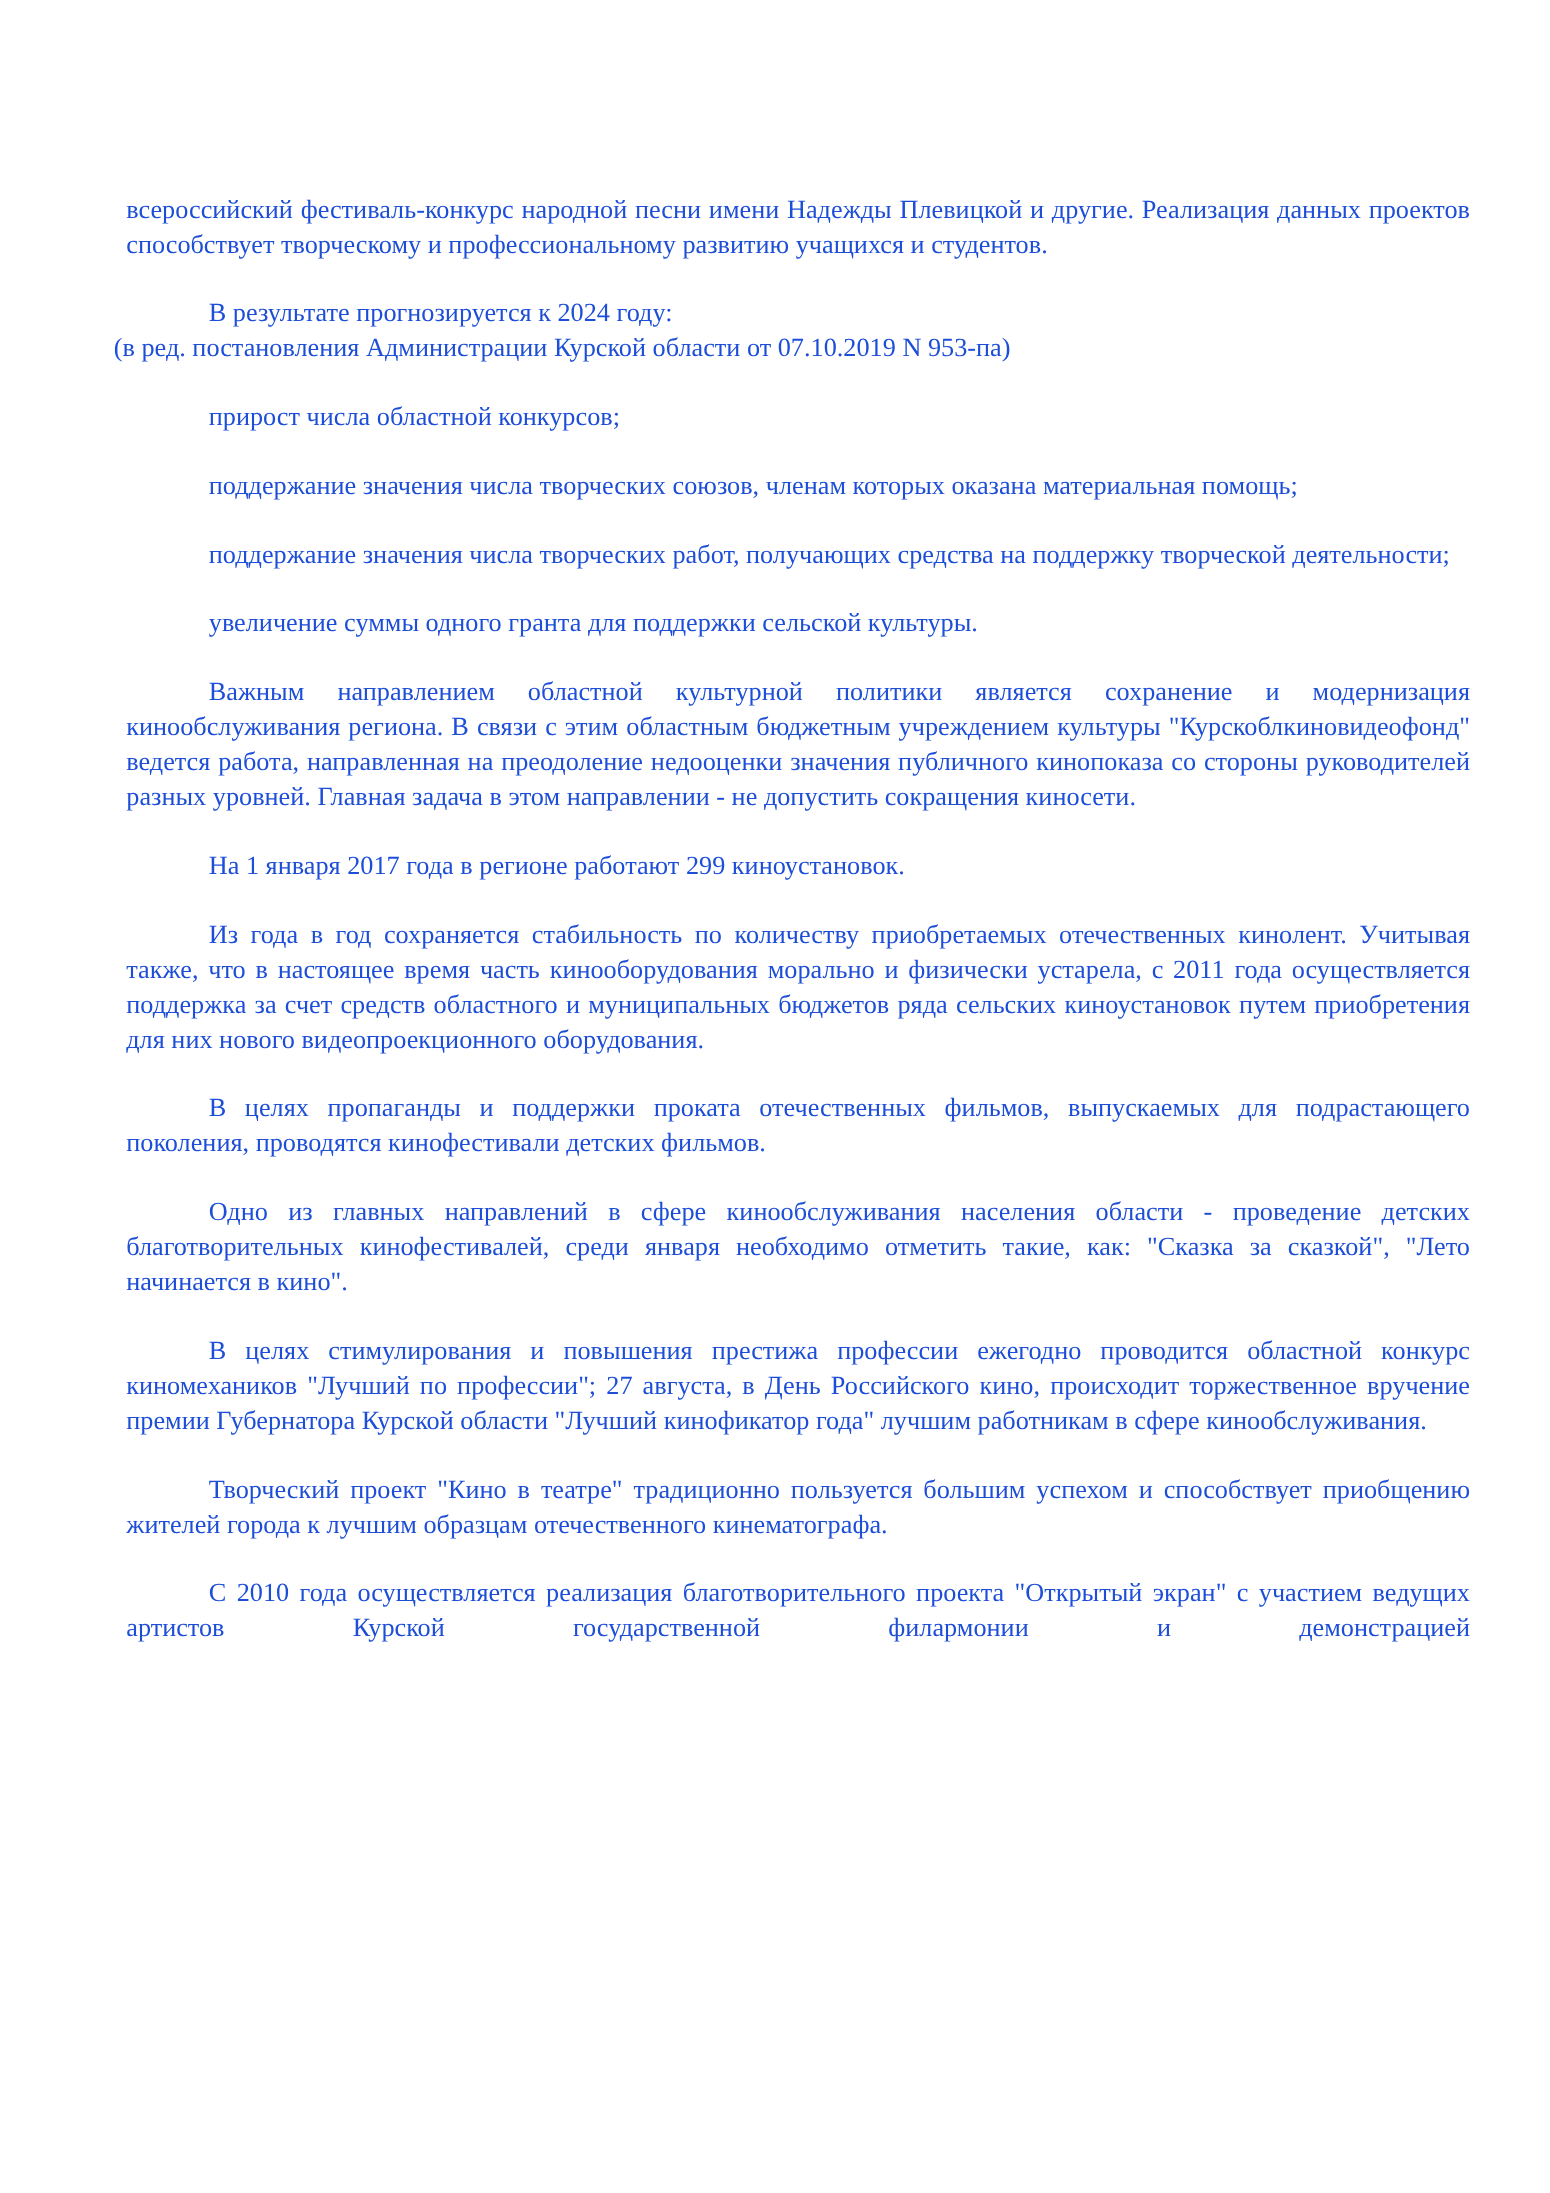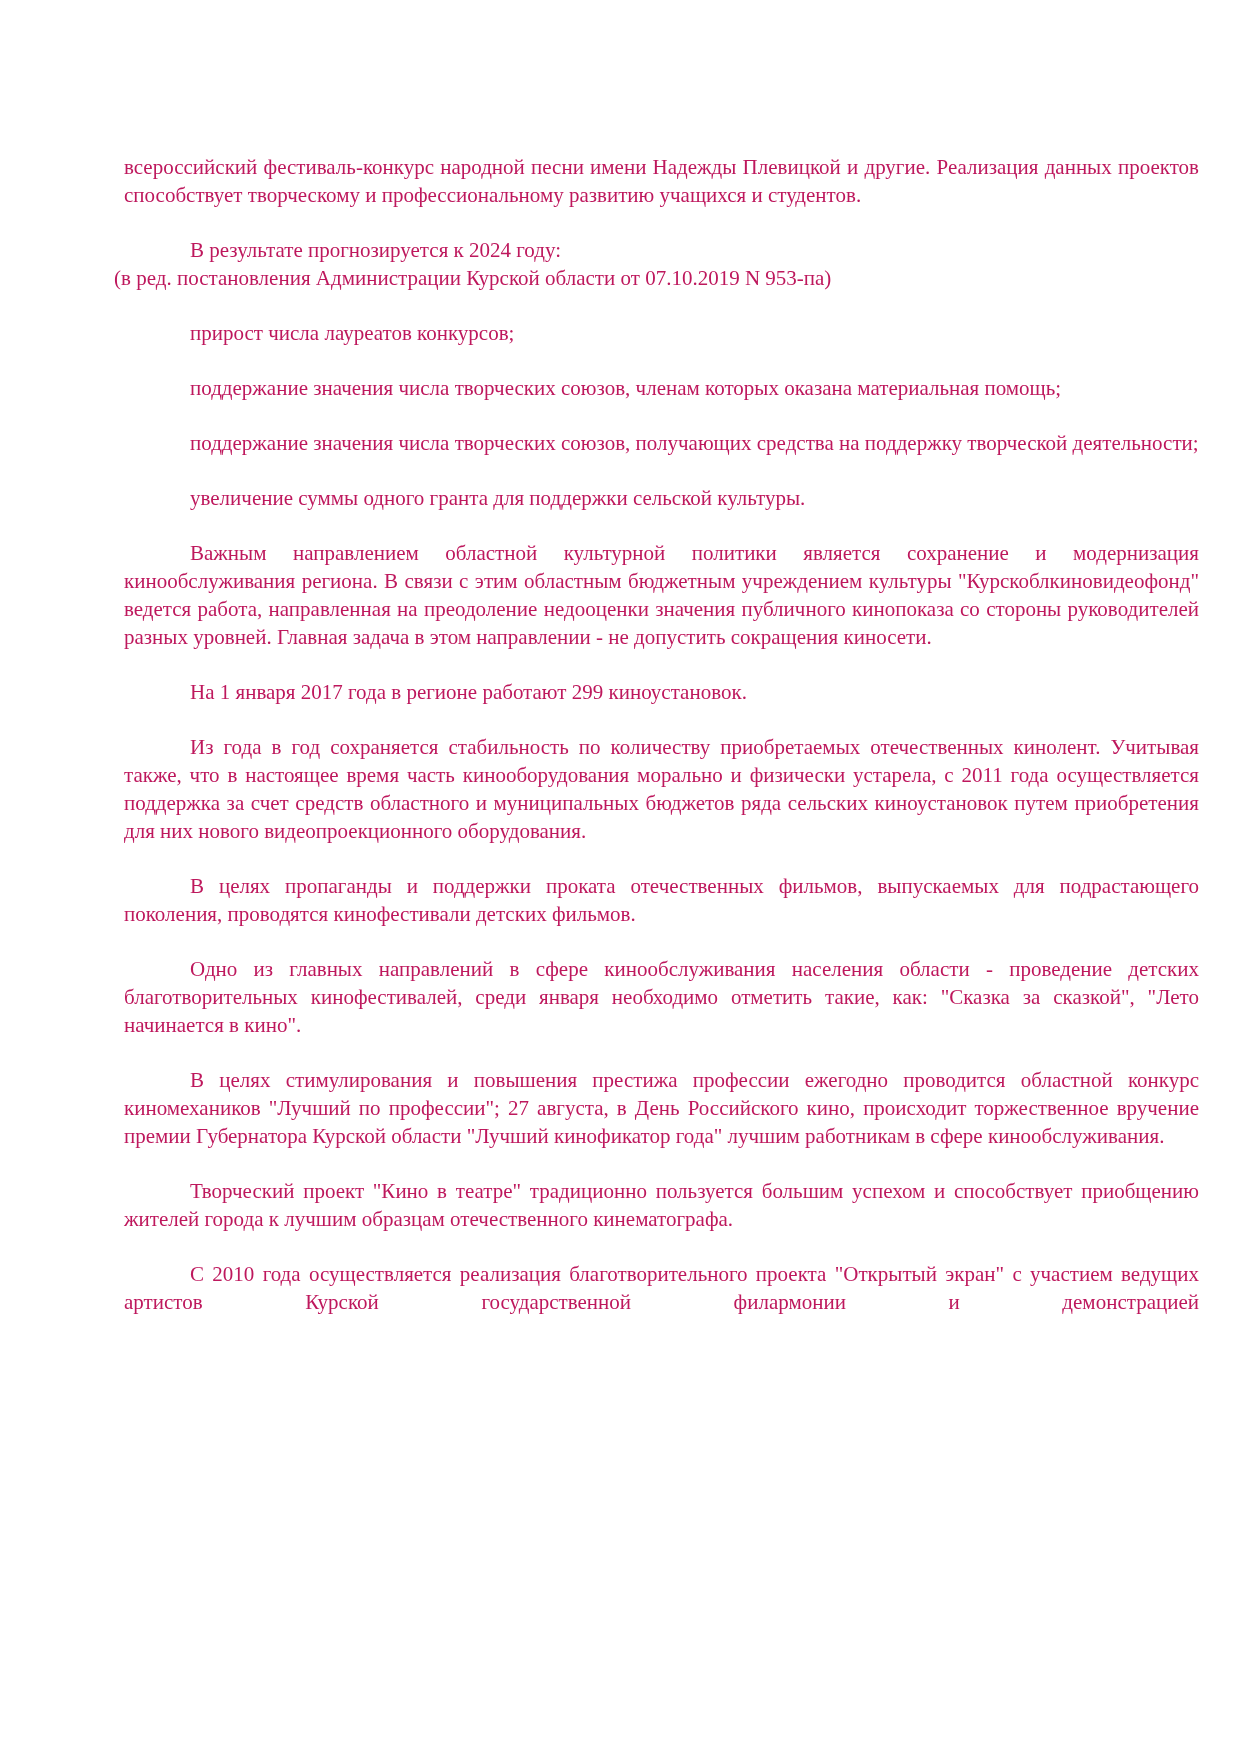--- a/index.html
+++ b/index.html
@@ -8,27 +8,27 @@
   }
   body {
     width: 1240px;
     height: 1754px;
     background: #ffffff;
     position: relative;
     overflow: hidden;
   }
   .doc-content {
     position: absolute;
-    left: 124px;
+    left: 101px;
     top: 153px;
     width: 1075px;
     font-family: "Liberation Serif", "DejaVu Serif", serif;
     font-size: 21px;
     line-height: 28px;
-    color: #be185d;
+    color: #1d4ed8;
     text-align: justify;
   }
   .doc-content p {
     margin: 0 0 27px 0;
     padding: 0;
   }
   .doc-content p.indent {
     text-indent: 66px;
   }
   .doc-content p.tight {
@@ -43,23 +43,23 @@
     text-align-last: justify;
   }
 </style>
 </head>
 <body>
 
 <div class="doc-content">
   <p>всероссийский фестиваль-конкурс народной песни имени Надежды Плевицкой и другие. Реализация данных проектов способствует творческому и профессиональному развитию учащихся и студентов.</p>
   <p class="indent tight">В результате прогнозируется к 2024 году:</p>
   <p class="amendment">(в ред. постановления Администрации Курской области от 07.10.2019 N 953-па)</p>
-  <p class="indent">прирост числа лауреатов конкурсов;</p>
+  <p class="indent">прирост числа областной конкурсов;</p>
   <p class="indent">поддержание значения числа творческих союзов, членам которых оказана материальная помощь;</p>
-  <p class="indent">поддержание значения числа творческих союзов, получающих средства на поддержку творческой деятельности;</p>
+  <p class="indent">поддержание значения числа творческих работ, получающих средства на поддержку творческой деятельности;</p>
   <p class="indent">увеличение суммы одного гранта для поддержки сельской культуры.</p>
   <p class="indent">Важным направлением областной культурной политики является сохранение и модернизация кинообслуживания региона. В связи с этим областным бюджетным учреждением культуры "Курскоблкиновидеофонд" ведется работа, направленная на преодоление недооценки значения публичного кинопоказа со стороны руководителей разных уровней. Главная задача в этом направлении - не допустить сокращения киносети.</p>
   <p class="indent">На 1 января 2017 года в регионе работают 299 киноустановок.</p>
   <p class="indent">Из года в год сохраняется стабильность по количеству приобретаемых отечественных кинолент. Учитывая также, что в настоящее время часть кинооборудования морально и физически устарела, с 2011 года осуществляется поддержка за счет средств областного и муниципальных бюджетов ряда сельских киноустановок путем приобретения для них нового видеопроекционного оборудования.</p>
   <p class="indent">В целях пропаганды и поддержки проката отечественных фильмов, выпускаемых для подрастающего поколения, проводятся кинофестивали детских фильмов.</p>
   <p class="indent">Одно из главных направлений в сфере кинообслуживания населения области - проведение детских благотворительных кинофестивалей, среди января необходимо отметить такие, как: "Сказка за сказкой", "Лето начинается в кино".</p>
   <p class="indent">В целях стимулирования и повышения престижа профессии ежегодно проводится областной конкурс киномехаников "Лучший по профессии"; 27 августа, в День Российского кино, происходит торжественное вручение премии Губернатора Курской области "Лучший кинофикатор года" лучшим работникам в сфере кинообслуживания.</p>
   <p class="indent">Творческий проект "Кино в театре" традиционно пользуется большим успехом и способствует приобщению жителей города к лучшим образцам отечественного кинематографа.</p>
   <p class="indent justify-last">С 2010 года осуществляется реализация благотворительного проекта "Открытый экран" с участием ведущих артистов Курской государственной филармонии и демонстрацией</p>
 </div>

